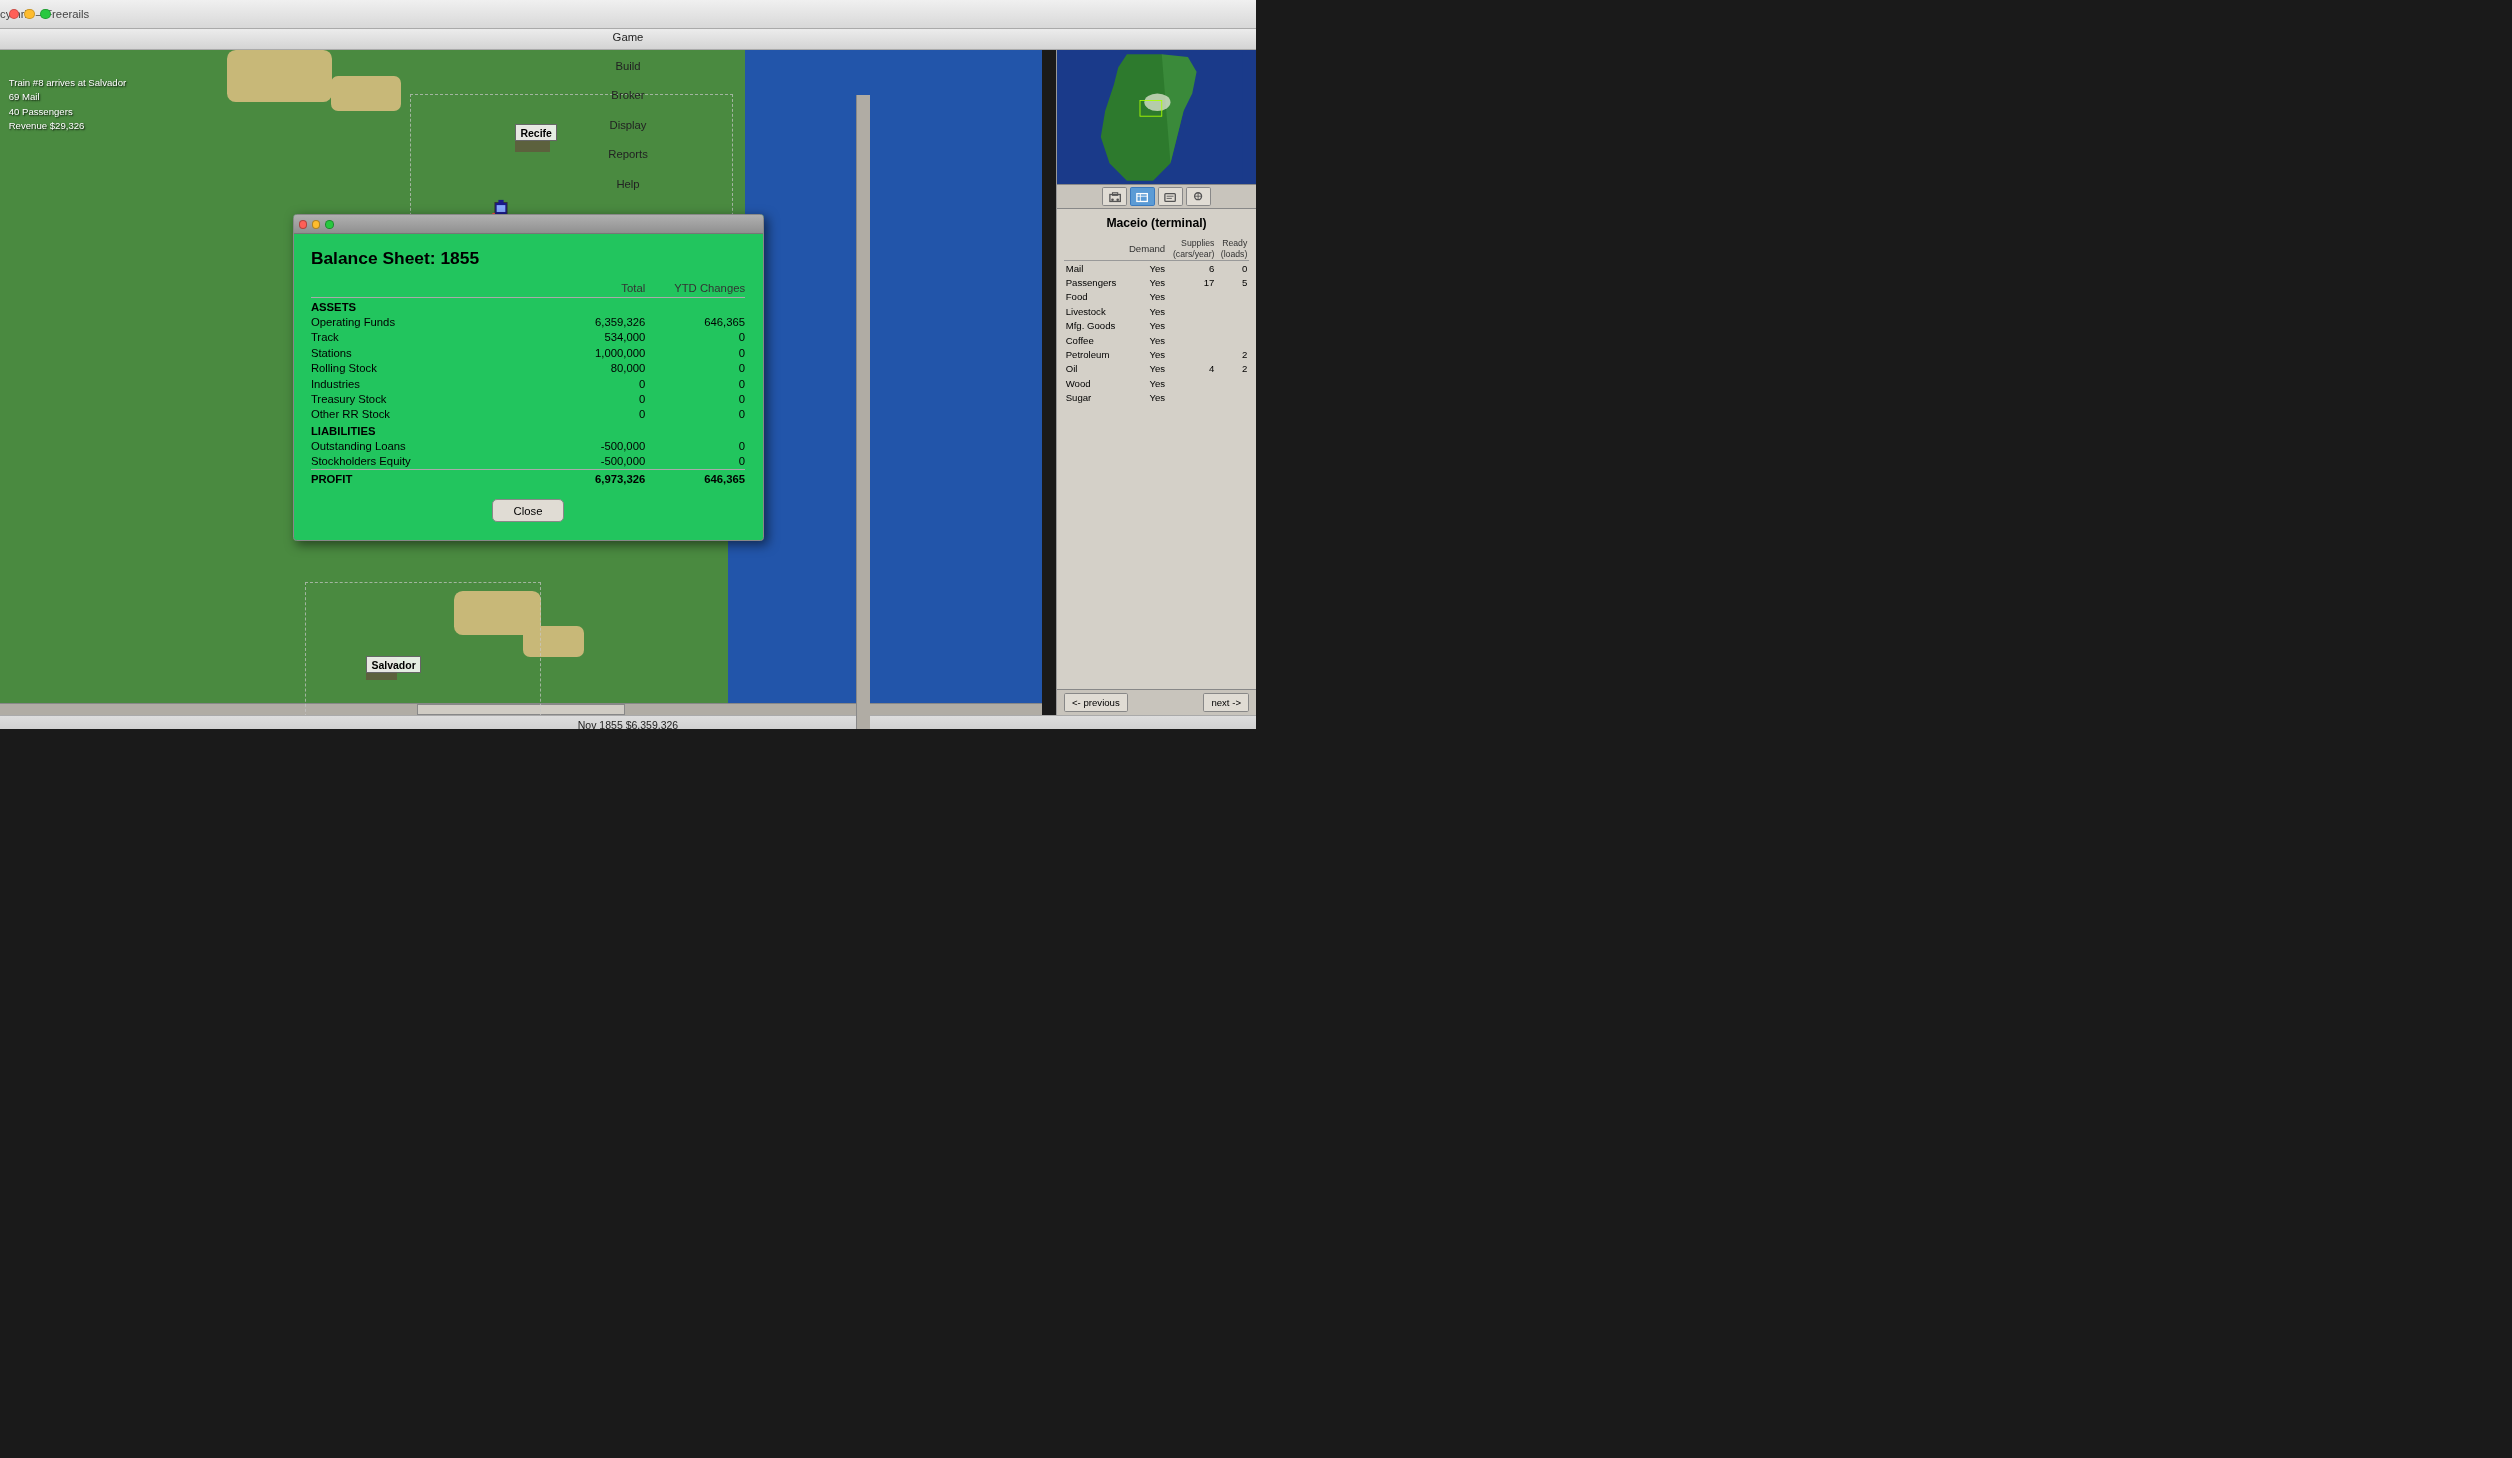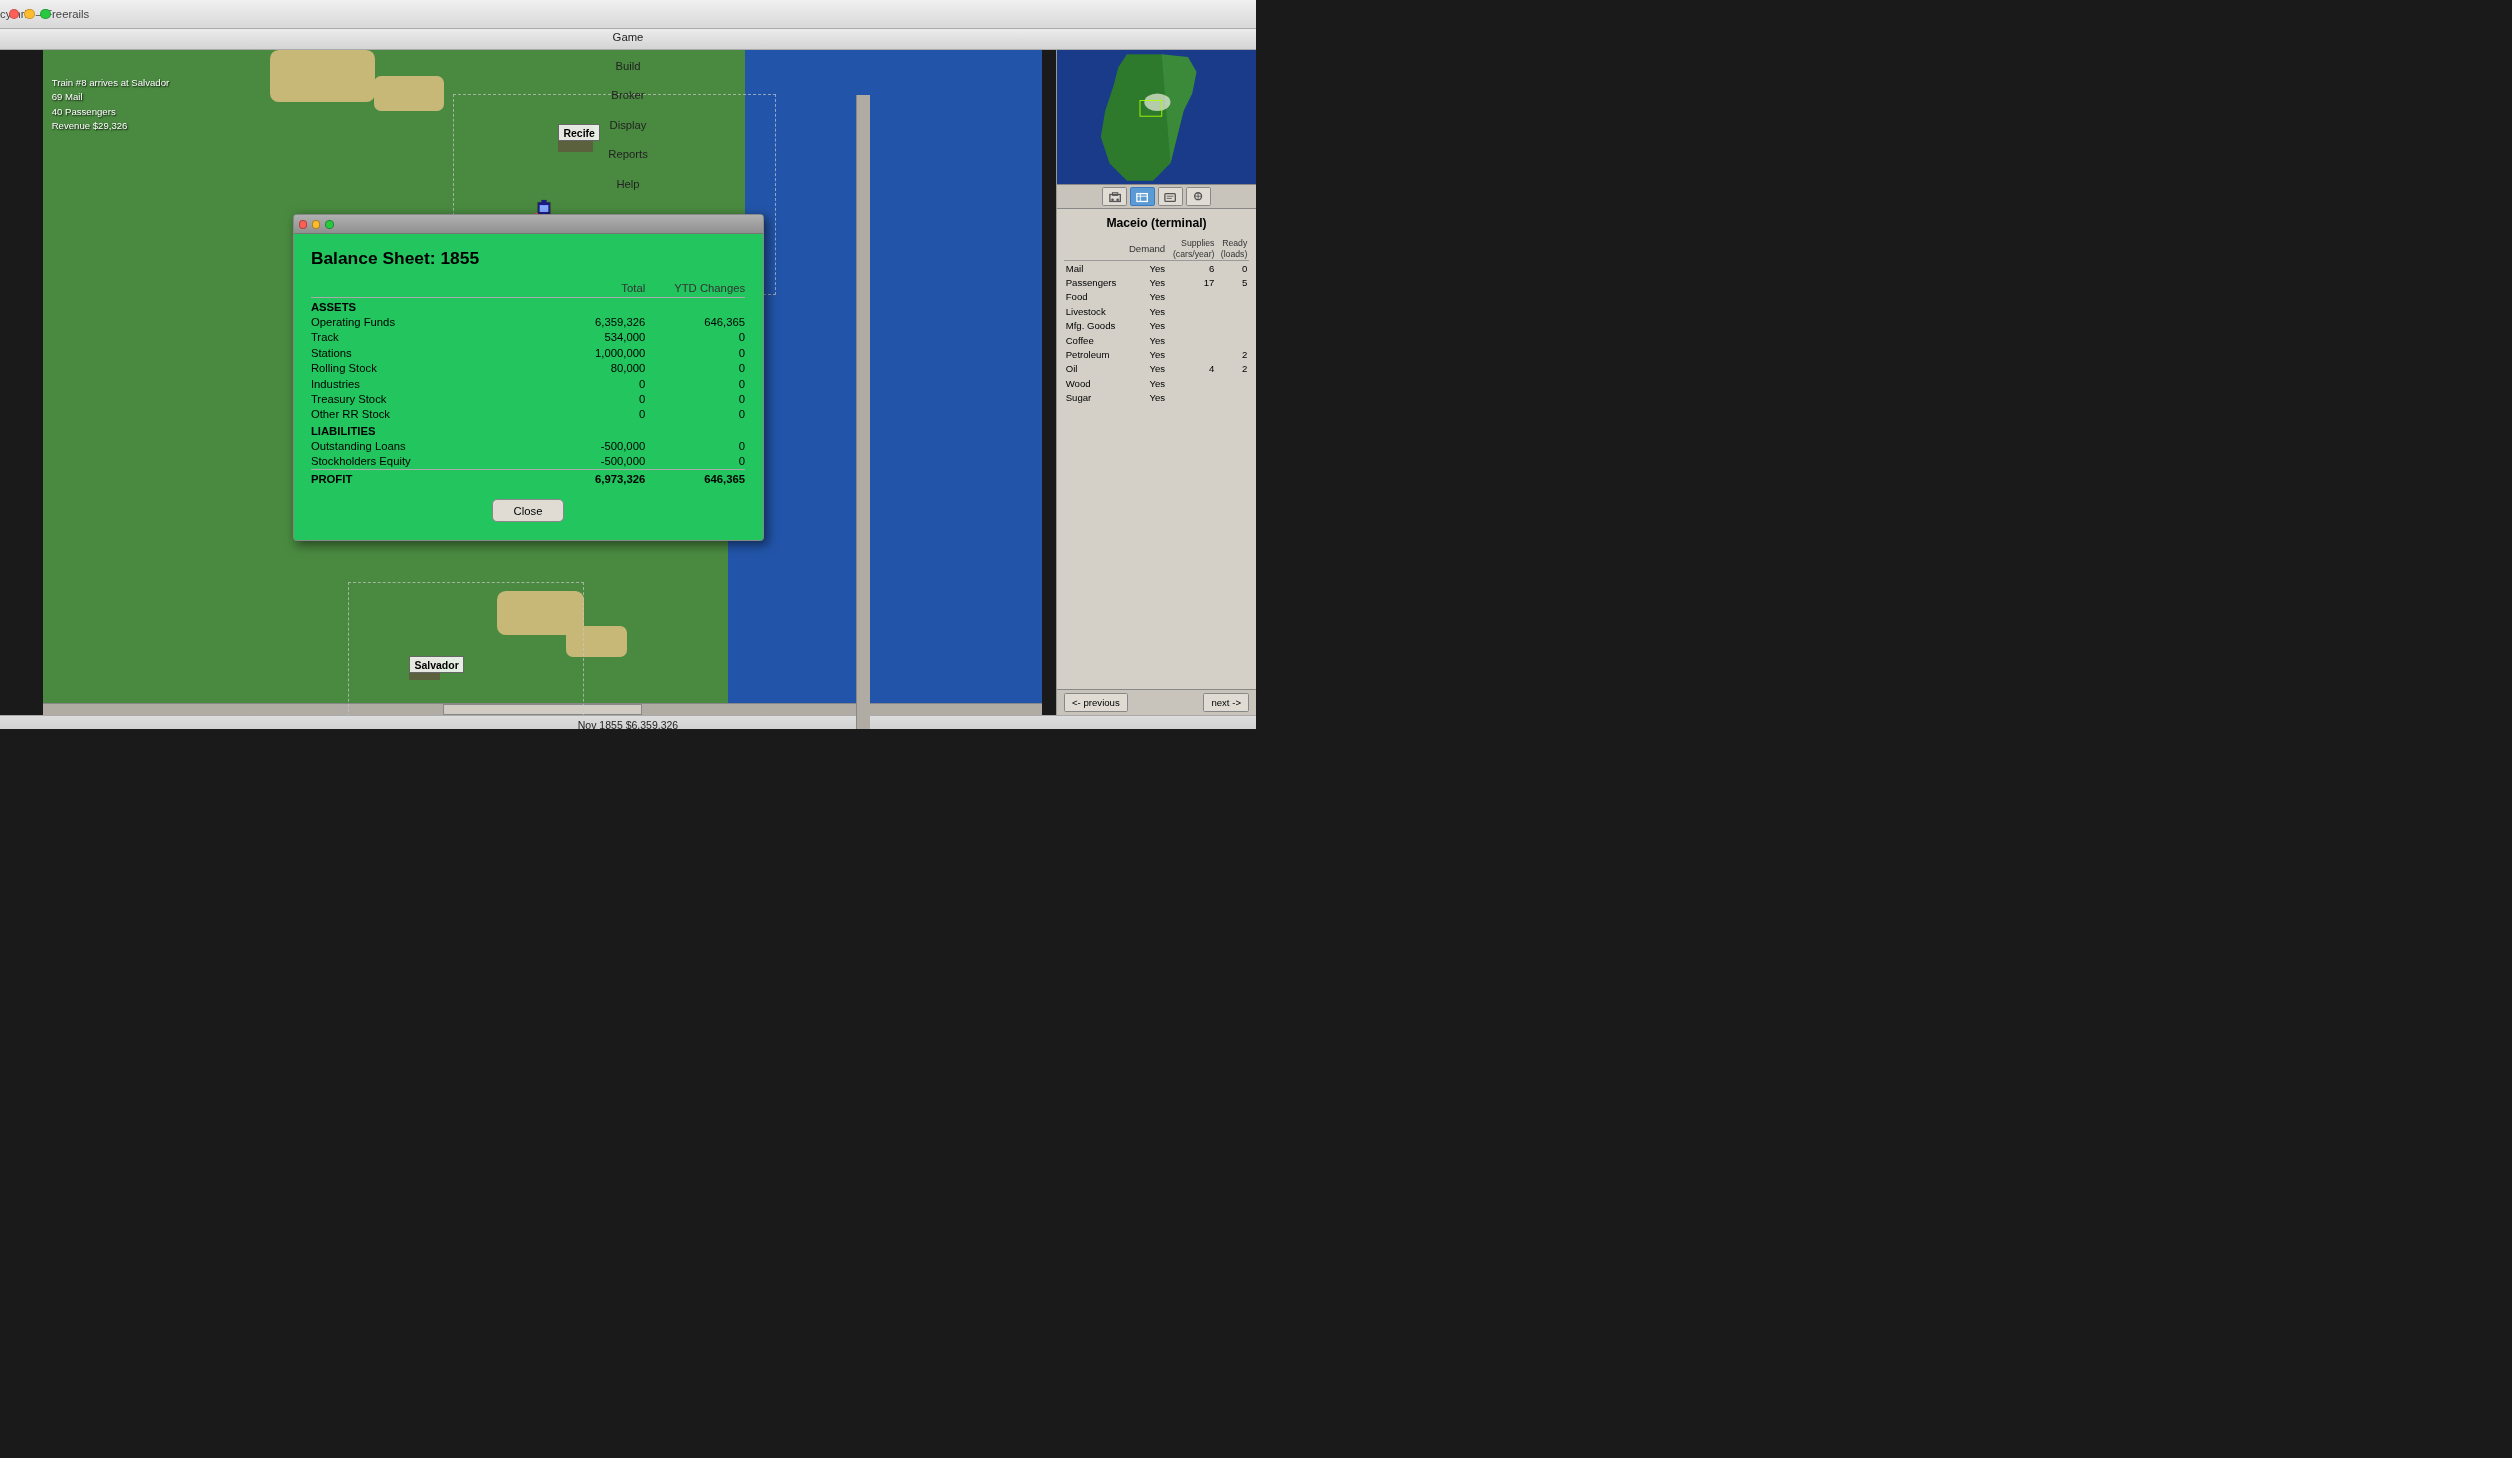--- a/index.html
+++ b/index.html
@@ -75,21 +75,20 @@
       width: 100%;
       height: calc(729px - 45px - 19px);
     }
 
     
     #game-map {
       flex: 1;
       position: relative;
       overflow: hidden;
       background-color: #737373;
-      margin-left: 43px;
     }
 
     
     #notification {
       position: absolute;
       top: 26px;
       left: 8.7px;
       color: white;
       font-size: 9.6px;
       line-height: 1.5;

